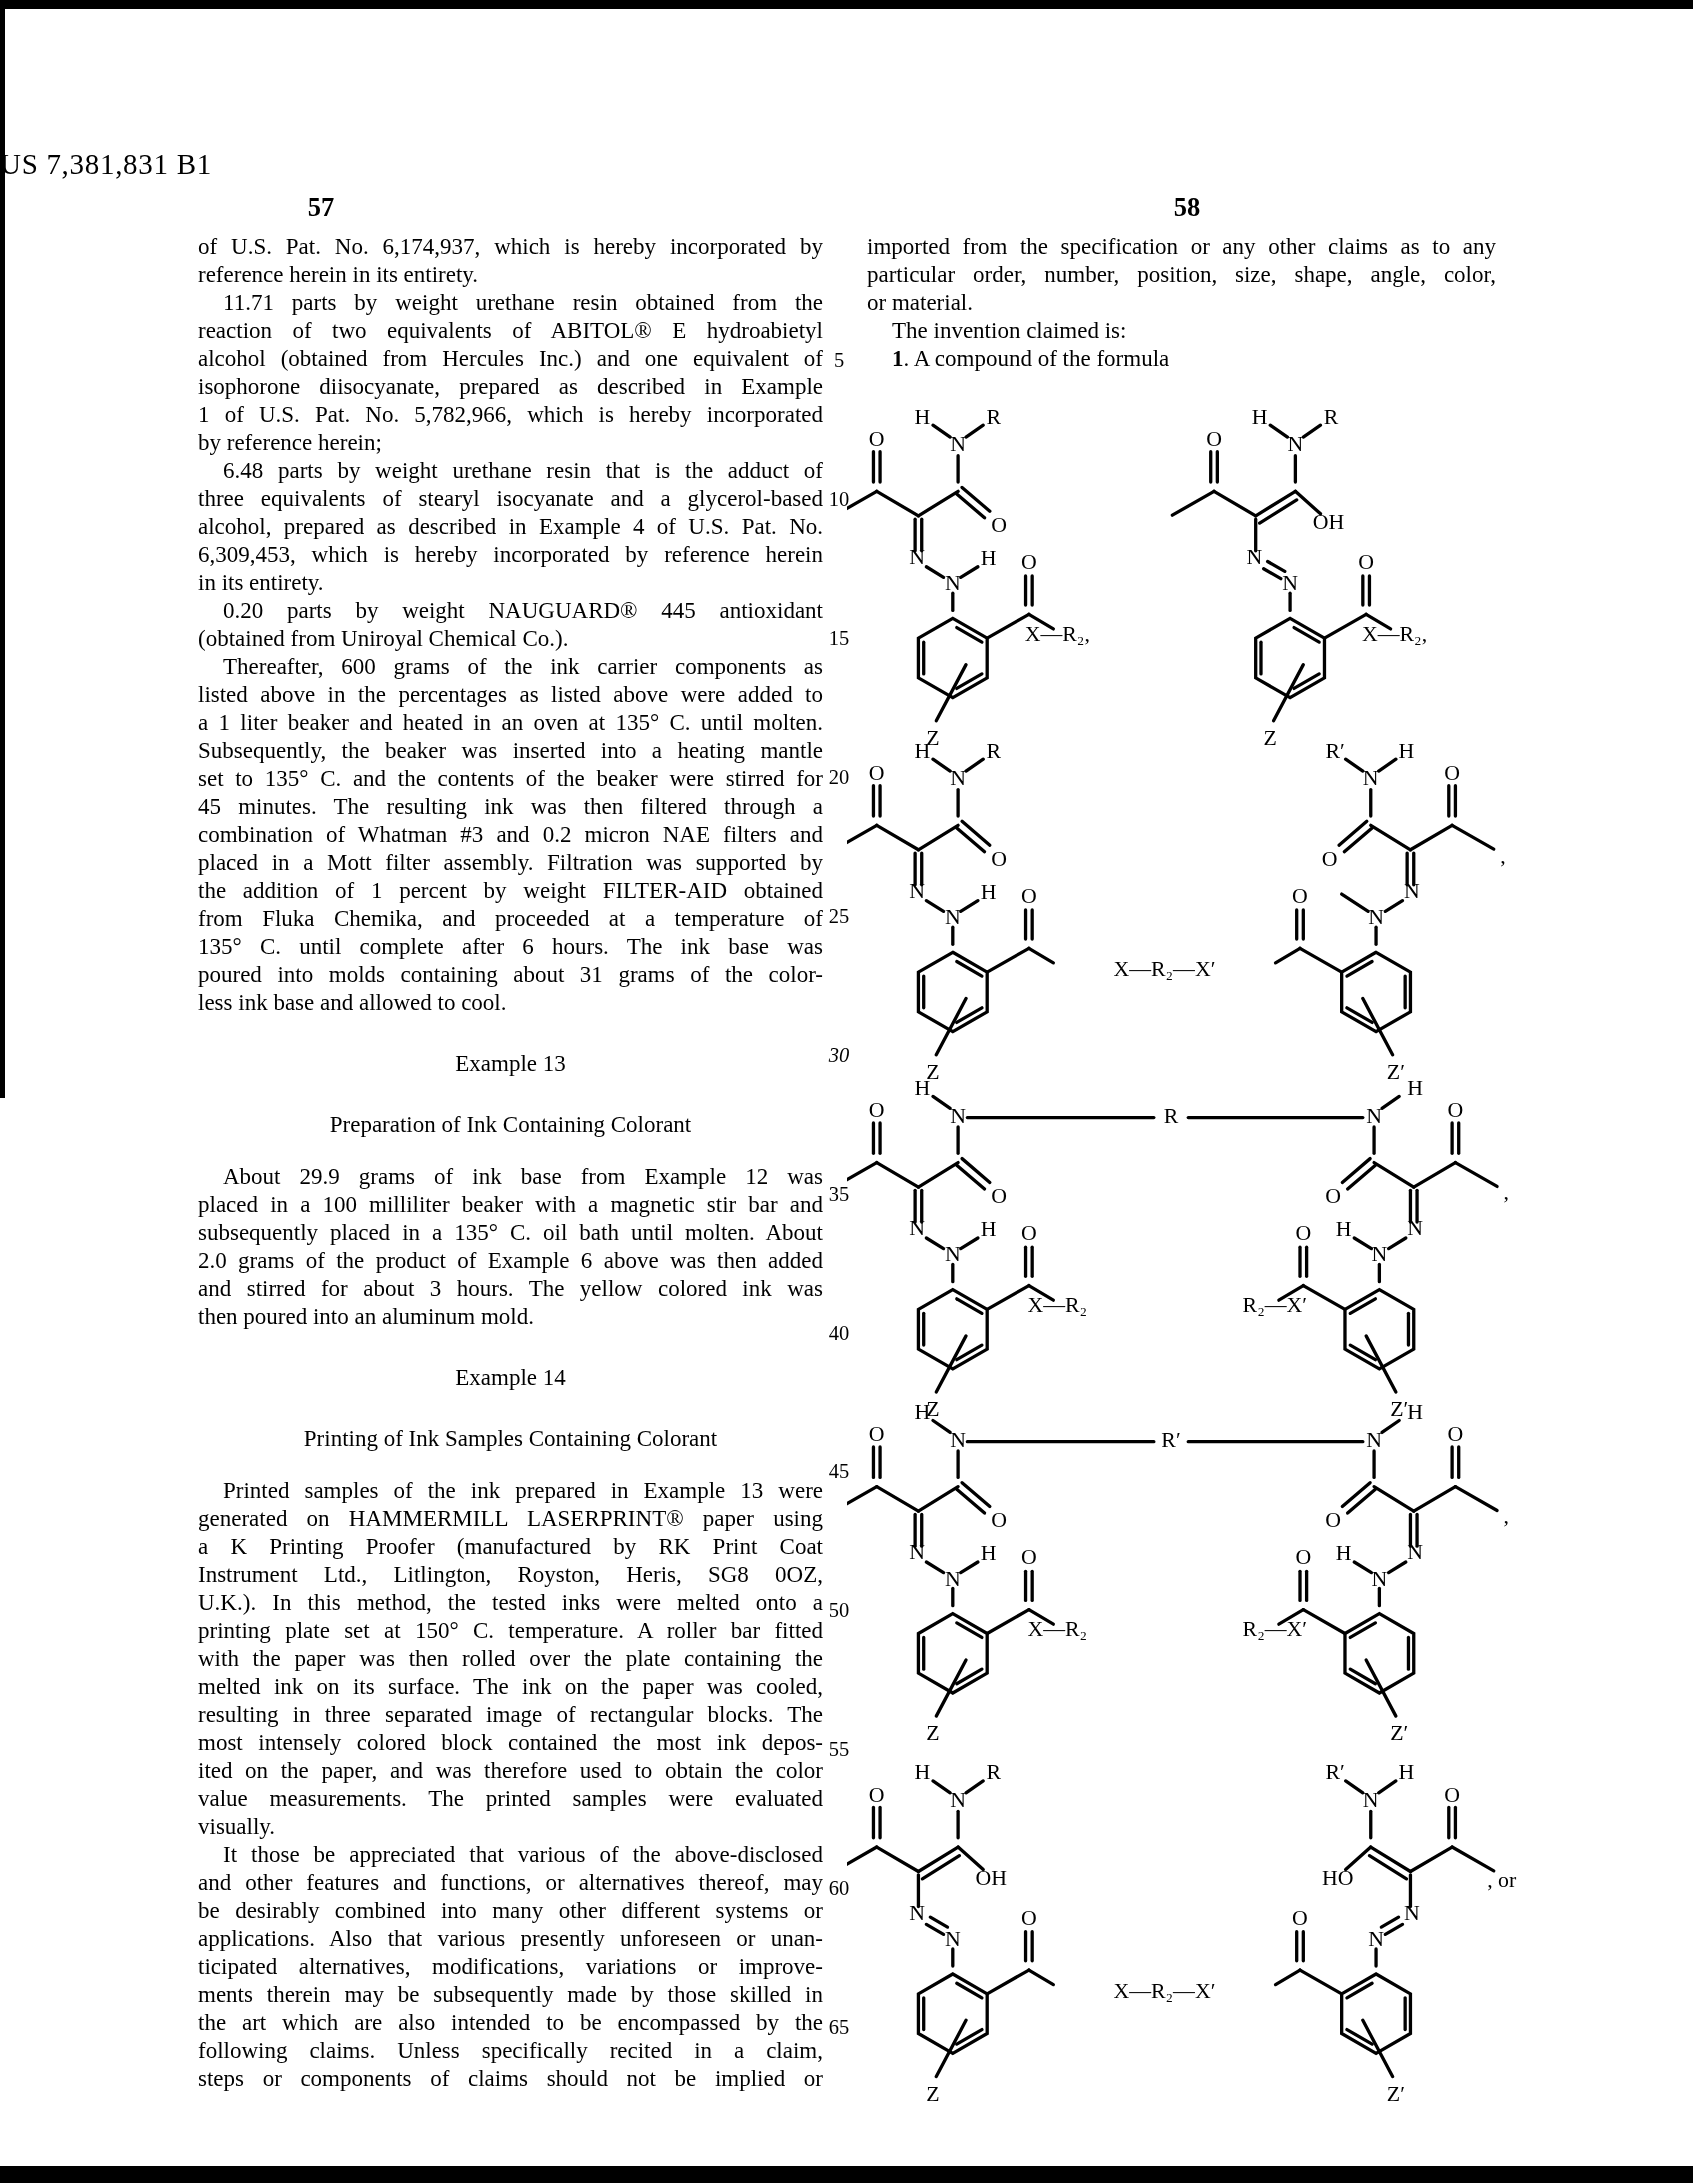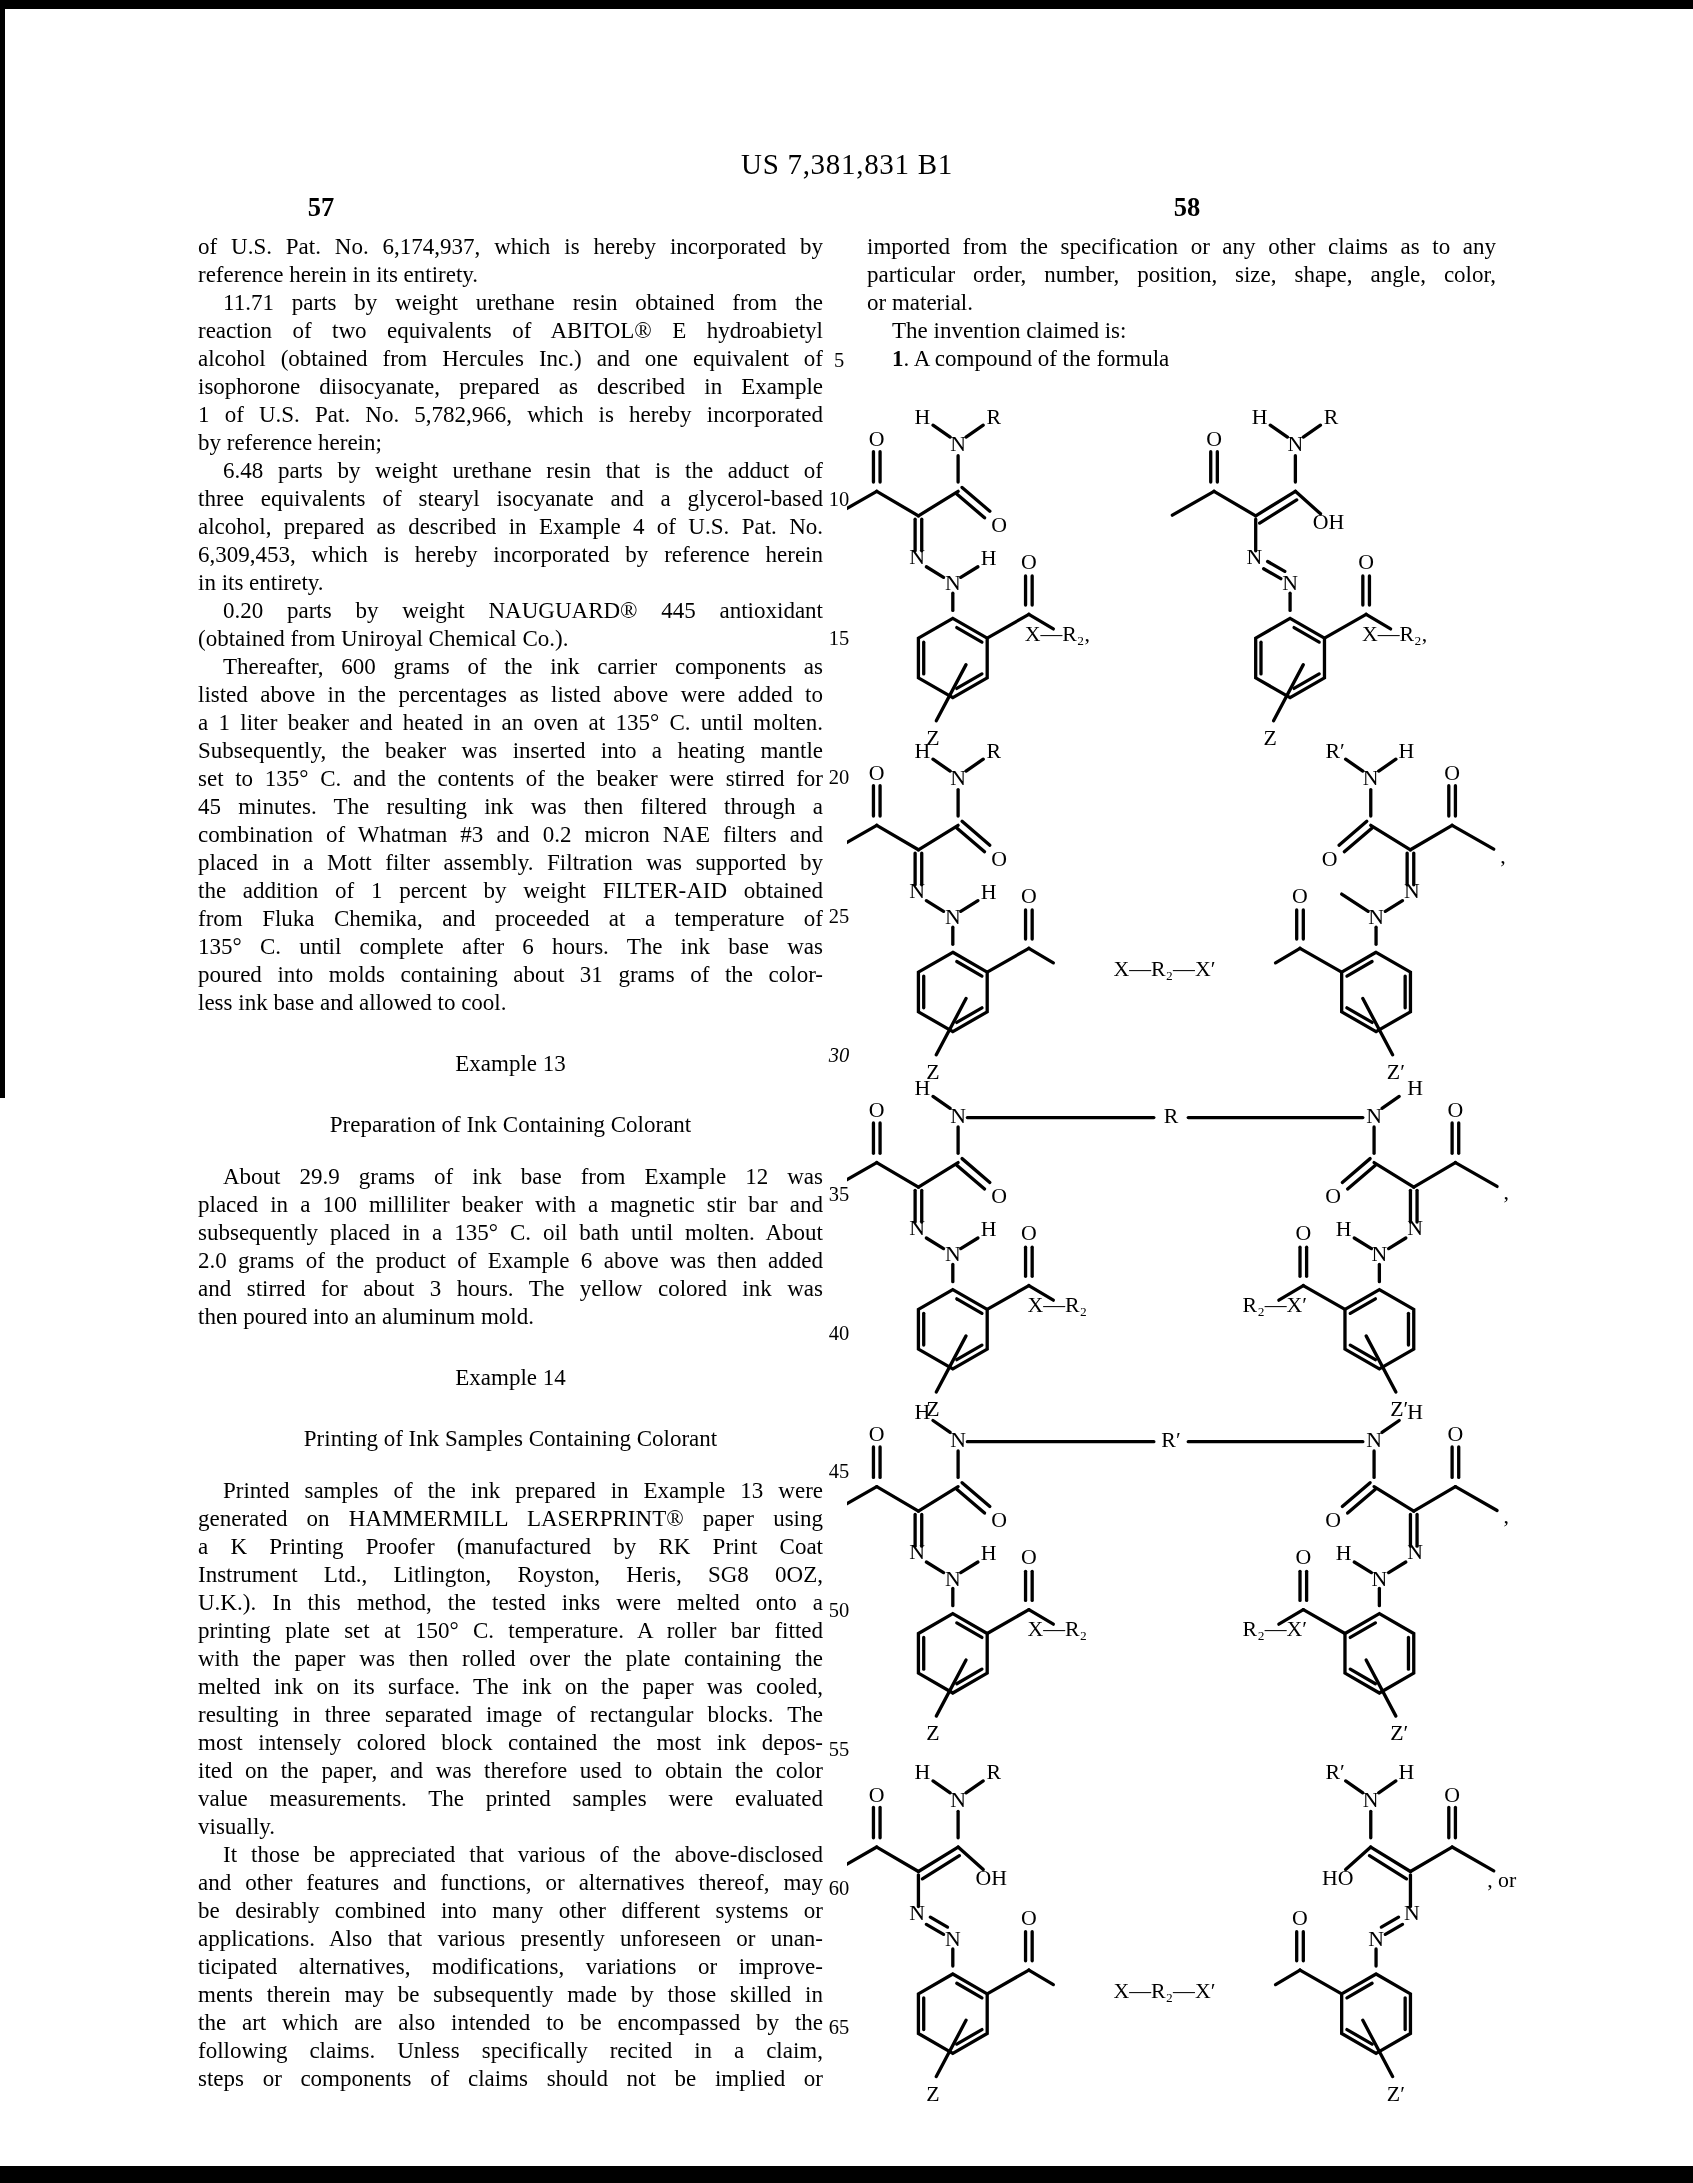--- a/index.html
+++ b/index.html
@@ -1,19 +1,19 @@
 <!DOCTYPE html>
 <html style="font-size:10.6px"><head>
 <meta charset="utf-8">
 <style>
   html,body{margin:0;padding:0;background:#9a9a9a;}
   .page{position:relative;width:1694px;height:2183px;background:#ffffff;overflow:hidden;
         font-family:"Liberation Serif","DejaVu Serif",serif;color:#000;}
   .scanbar{position:absolute;background:#000;}
-  .header{position:absolute;top:148px;left:0;width:100%;text-align:center;
+  .header{position:absolute;top:148px;left:0;width:100%;
           font-size:29px;letter-spacing:0.7px;}
   .colnum{position:absolute;top:192px;font-size:26.5px;font-weight:bold;text-align:center;width:112px;}
   #coln-left{left:265px;}
   #coln-right{left:1131px;}
   .col{position:absolute;top:233px;font-size:23px;line-height:28px;}
   #leftcol{left:198px;width:625px;}
   #rightcol{left:867px;width:629px;}
   .line{text-align:justify;text-align-last:justify;text-justify:inter-word;}
   .line.last{text-align-last:left;}
   .line.ind{text-indent:25px;}

